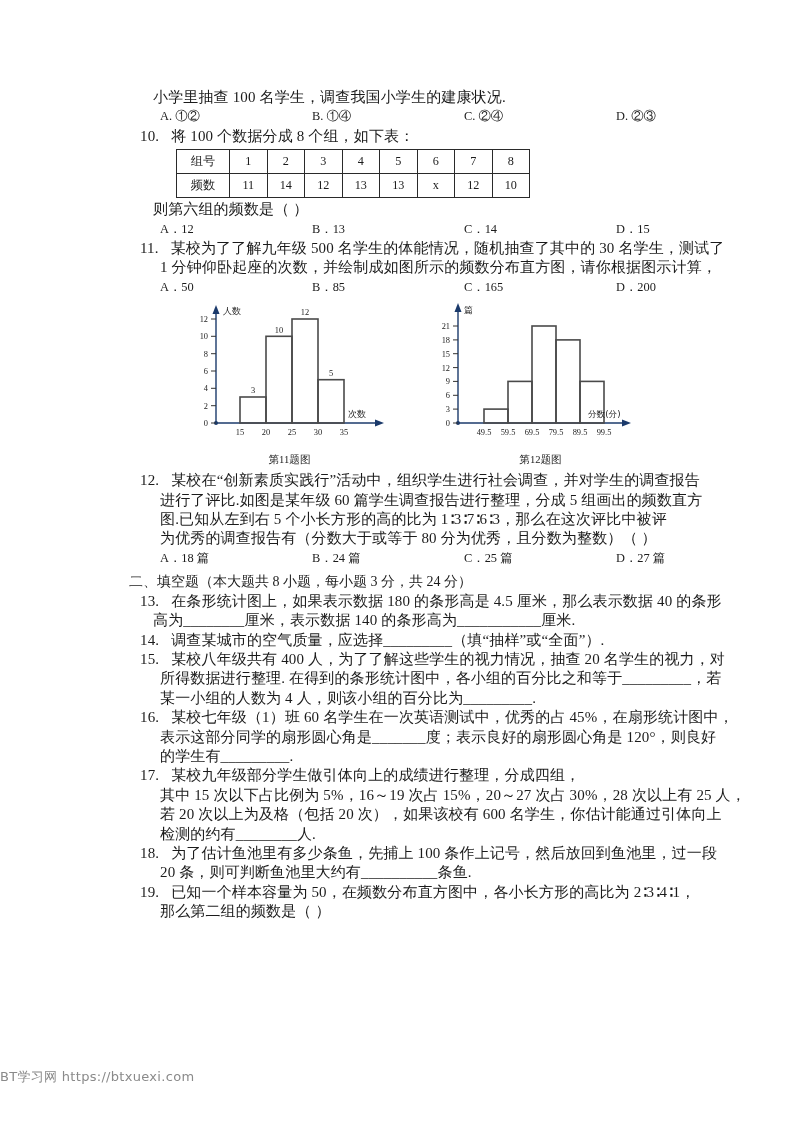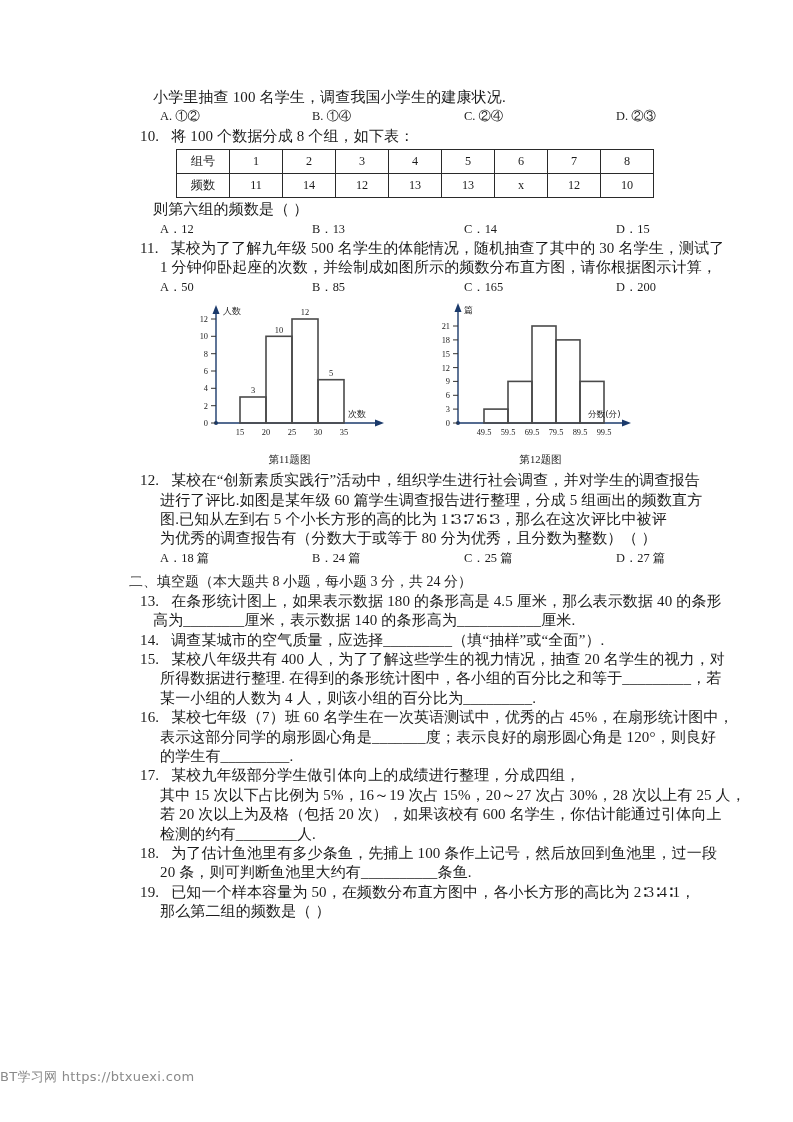--- a/index.html
+++ b/index.html
@@ -62,21 +62,21 @@
   .opt-d { flex: 0 0 auto; }
 
   
   .tbl-wrap {
     padding-left: 36px;
     margin-top: 3px;
     margin-bottom: 2px;
   }
   table.freq {
     border-collapse: collapse;
-    width: 478px;
+    width: 354px;
     table-layout: fixed;
   }
   table.freq td {
     border: 1px solid #2a2a2a;
     height: 23px;
     text-align: center;
     vertical-align: middle;
     font-size: 12.2px;
     padding: 0;
   }
@@ -323,21 +323,21 @@
 
     <div class="line q-line">
       <span class="q-num">15.</span>
       <span class="q-body">某校八年级共有 400 人，为了了解这些学生的视力情况，抽查 20 名学生的视力，对</span>
     </div>
     <div class="line indent-1">所得数据进行整理. 在得到的条形统计图中，各小组的百分比之和等于_________，若</div>
     <div class="line indent-1">某一小组的人数为 4 人，则该小组的百分比为_________.</div>
 
     <div class="line q-line">
       <span class="q-num">16.</span>
-      <span class="q-body">某校七年级（7）班 60 名学生在一次英语测试中，优秀的占 45%，在扇形统计图中，</span>
+      <span class="q-body">某校七年级（1）班 60 名学生在一次英语测试中，优秀的占 45%，在扇形统计图中，</span>
     </div>
     <div class="line indent-1">表示这部分同学的扇形圆心角是_______度；表示良好的扇形圆心角是 120°，则良好</div>
     <div class="line indent-1">的学生有_________.</div>
 
     <div class="line q-line">
       <span class="q-num">17.</span>
       <span class="q-body">某校九年级部分学生做引体向上的成绩进行整理，分成四组，</span>
     </div>
     <div class="line indent-1">其中 15 次以下占比例为 5%，16～19 次占 15%，20～27 次占 30%，28 次以上有 25 人，</div>
     <div class="line indent-1">若 20 次以上为及格（包括 20 次），如果该校有 600 名学生，你估计能通过引体向上</div>

